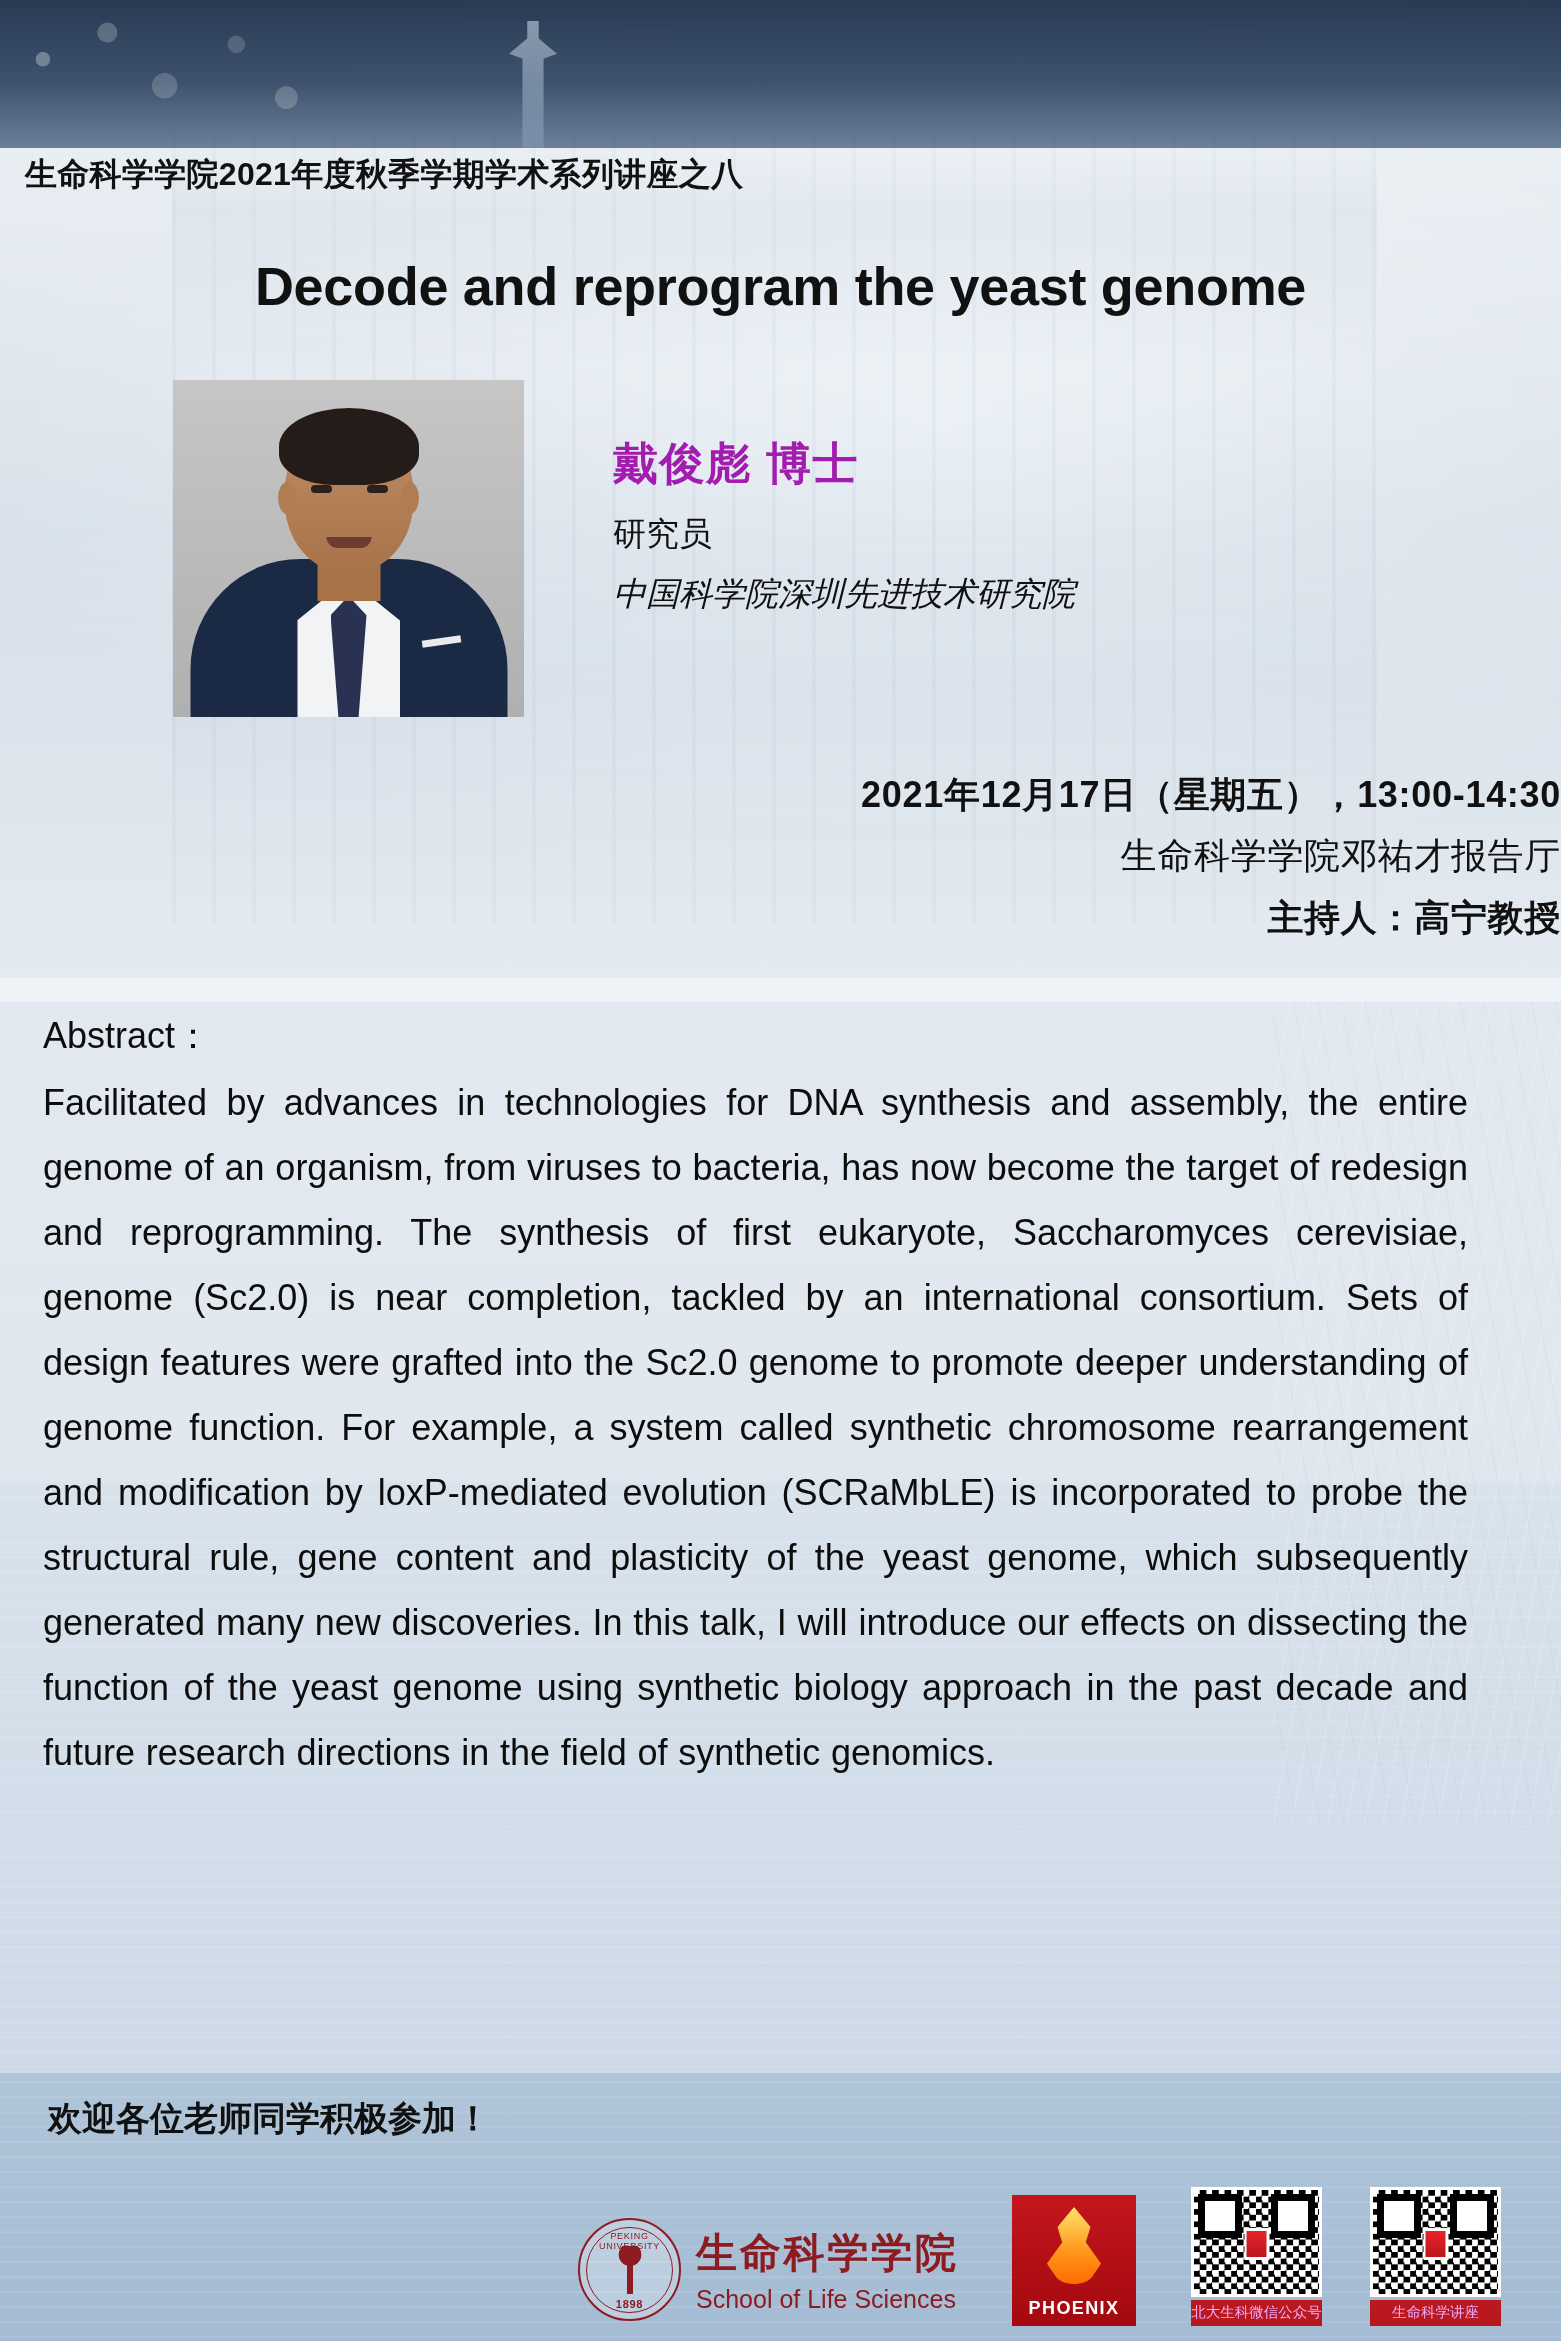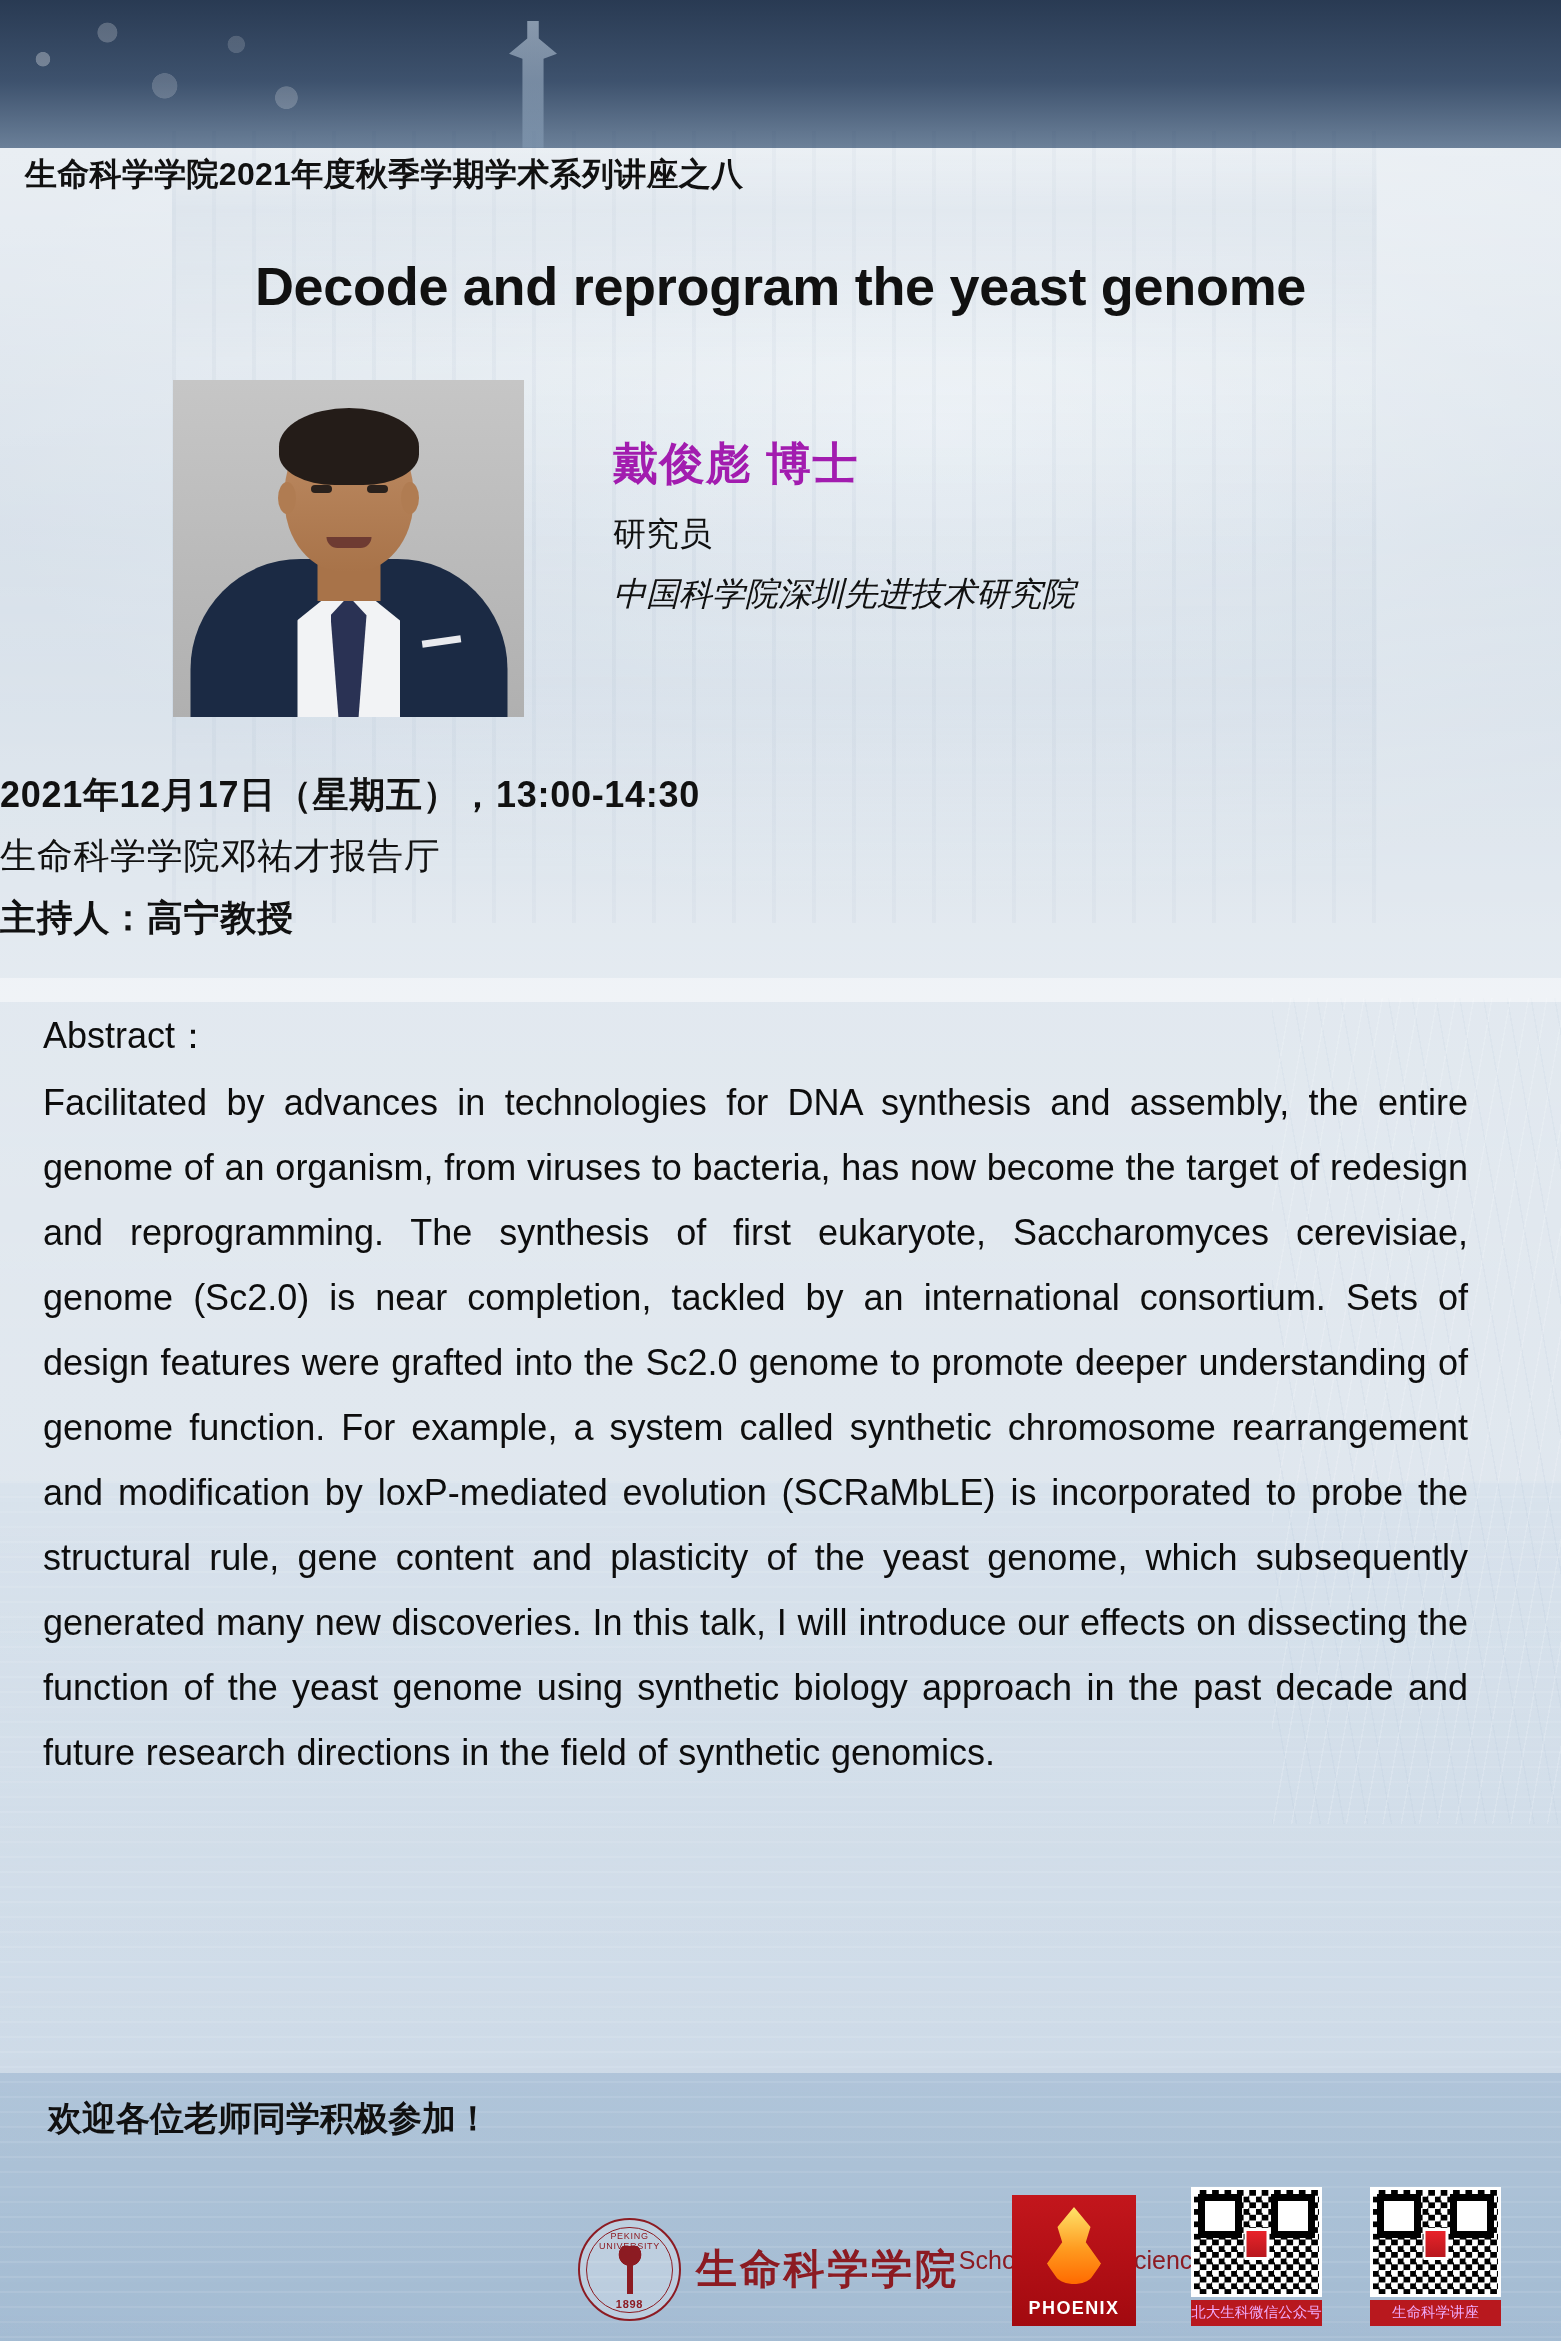--- a/index.html
+++ b/index.html
@@ -173,21 +173,21 @@
   }
   .speaker-role {
     margin-top: 18px; font-size: 33px; color: #111;
   }
   .speaker-affil {
     margin-top: 15px; font-size: 33px; color: #111; font-style: italic;
   }
 
   .meta-block {
     position: absolute; left: 0; top: 771px; width: 100%;
-    text-align: left;
+    text-align: right;
     color: #111;
   }
   .meta-datetime { font-size: 36px; font-weight: bold; letter-spacing: 0.7px; }
   .meta-venue { margin-top: 12.4px; font-size: 36px; font-weight: normal; letter-spacing: 0.7px; }
   .meta-host { margin-top: 12.4px; font-size: 36px; font-weight: bold; letter-spacing: 0.7px; }
 
   .abstract-label {
     position: absolute; left: 43px; top: 1012px;
     font-size: 36px; color: #0d0d0d;
   }
@@ -226,21 +226,21 @@
     background:
       linear-gradient(90deg, transparent 44%, #8c1b22 44%, #8c1b22 56%, transparent 56%),
       radial-gradient(circle at 50% 18%, #8c1b22 0 11px, transparent 11.7px);
   }
   .pku-seal-top, .pku-seal-bottom {
     position: absolute; left: 0; width: 100%; text-align: center;
     font-size: 9px; color: #8c1b22; letter-spacing: 0.7px;
   }
   .pku-seal-top { top: 11px; }
   .pku-seal-bottom { bottom: 9.6px; font-size: 11px; font-weight: bold; }
-  .pku-names { display: flex; flex-direction: row; justify-content: center; }
+  .pku-names { display: flex; flex-direction: column; justify-content: center; }
   .pku-cn { font-size: 41px; font-weight: bold; color: #8c1b22; letter-spacing: 2.8px; }
   .pku-en { margin-top: 4.1px; font-size: 25px; color: #8c1b22; }
 
   .phoenix-logo {
     position: absolute; left: 1012px; bottom: 16.5px;
     width: 124px; height: 131px;
     background: linear-gradient(180deg, #c3161c, #a2090f);
     display: flex; flex-direction: column; align-items: center; justify-content: flex-end;
     padding-bottom: 6.9px;
   }

